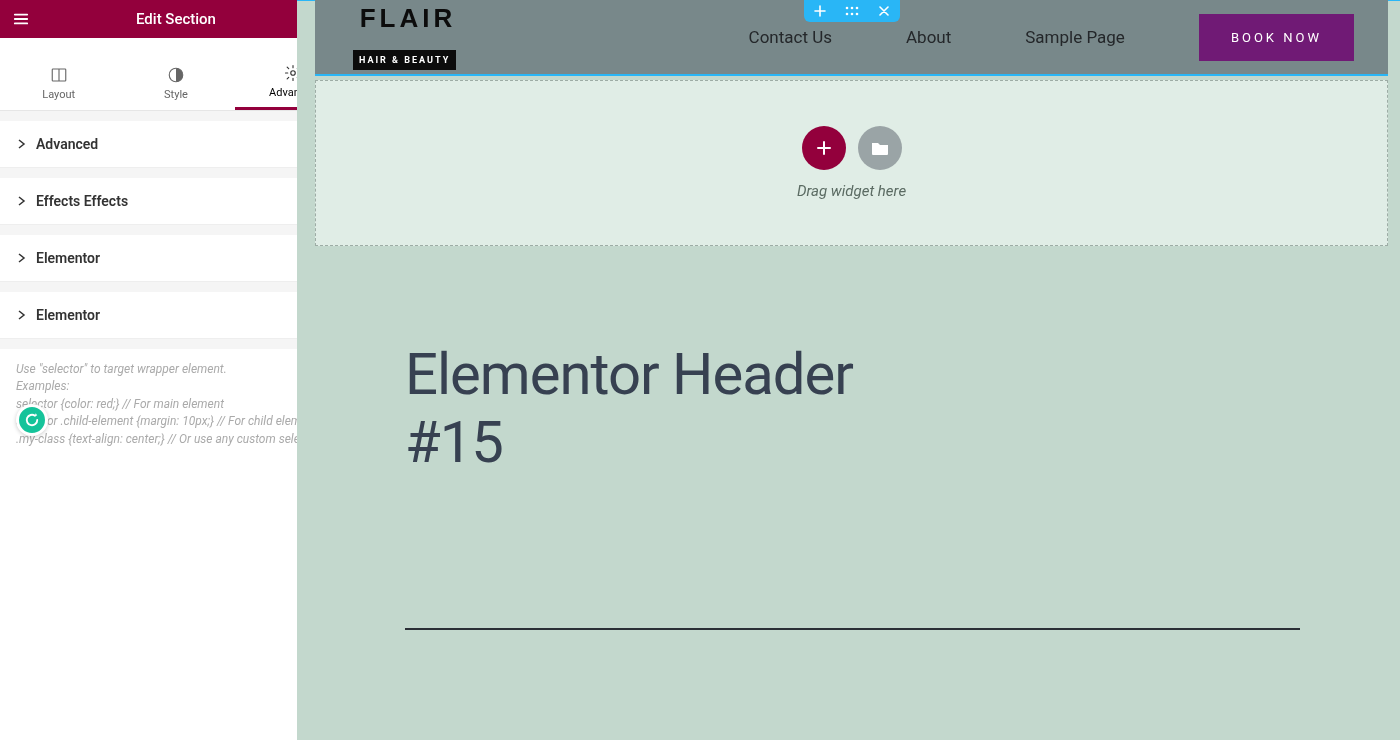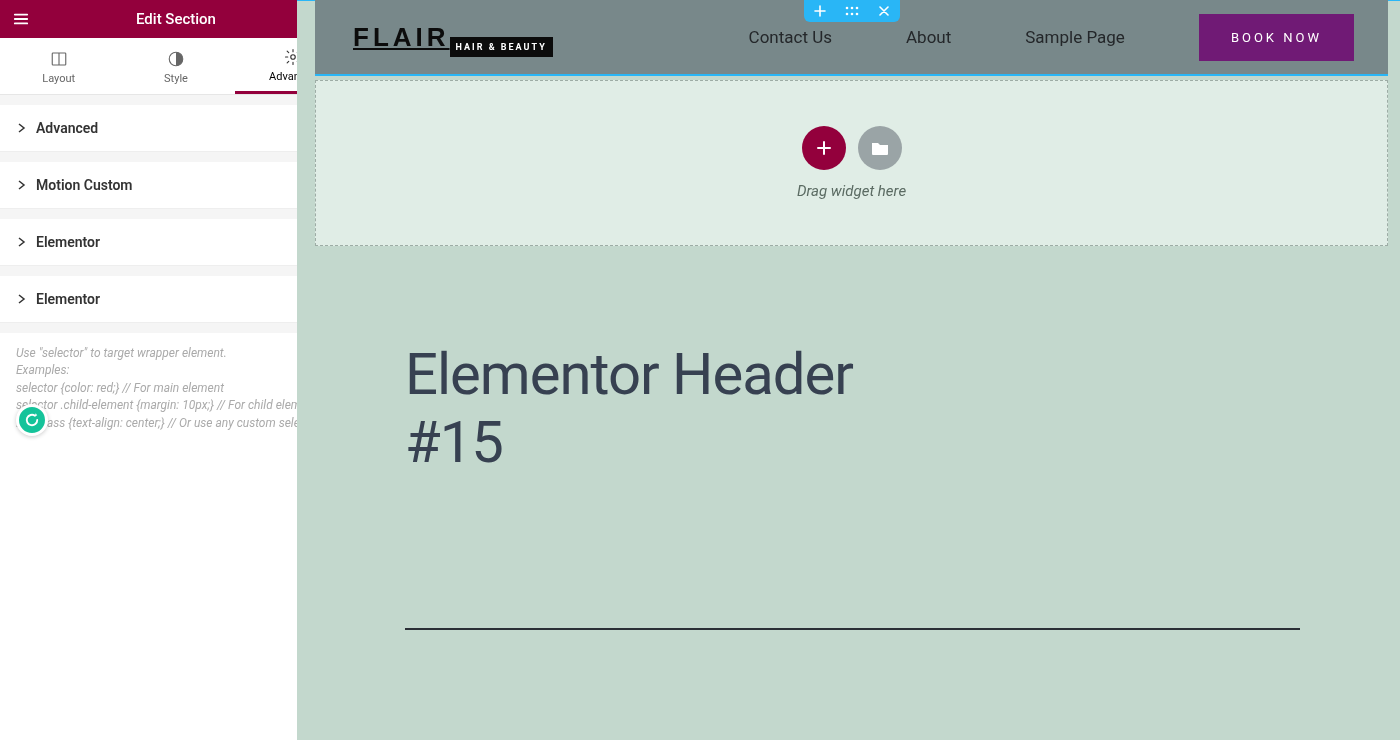--- a/index.html
+++ b/index.html
@@ -4,21 +4,21 @@
 <style>
 * { margin: 0; padding: 0; box-sizing: border-box; font-family: -apple-system, BlinkMacSystemFont, "Segoe UI", Roboto, Helvetica, Arial, sans-serif; }
 html, body { width: 1400px; height: 740px; overflow: hidden; background: #fff; }
 
 
 .sidebar { position: absolute; left: 0; top: 0; width: 352px; height: 740px; background: #fff; display: flex; flex-direction: column; }
 .sidebar-header { height: 38px; background: #93003C; color: #fff; display: flex; align-items: center; justify-content: space-between; padding: 0 12px; font-size: 15px; font-weight: 500; }
 .sidebar-header .title { flex: 1; text-align: center; }
 .sidebar-header .icon-btn { width: 18px; height: 18px; display: flex; align-items: center; justify-content: center; cursor: pointer; }
 .tabs { display: flex; border-bottom: 1px solid #e6e6e6; background: #fff; }
-.tab { flex: 1; display: flex; flex-direction: column; align-items: center; justify-content: center; padding: 10px 0 8px; font-size: 11px; color: #666; cursor: pointer; gap: 4px; }
+.tab { flex: 1; display: flex; flex-direction: column; align-items: center; justify-content: center; padding: 26px 0 8px; font-size: 11px; color: #666; cursor: pointer; gap: 4px; }
 .tab.active { color: #000; border-bottom: 3px solid #93003C; }
 .tab svg { width: 18px; height: 18px; }
 .panel-list { flex: 1; overflow-y: auto; }
 .panel-item { border-bottom: 1px solid #eee; background: #fff; }
 .panel-header { display: flex; align-items: center; padding: 15px 18px; font-size: 14px; font-weight: 600; color: #333; cursor: pointer; gap: 10px; }
 .panel-header .caret { width: 8px; display: flex; }
 .panel-gap { height: 10px; background: #f5f5f5; }
 .custom-css-panel { border: 3px solid #5C3BFE; margin: 0 2px; background: #fff; }
 .custom-css-body { padding: 12px 14px 14px; }
 .custom-css-label { font-size: 13px; color: #666; margin-bottom: 10px; }
@@ -33,21 +33,21 @@
 
 
 .collapse-tab { position: absolute; left: 297px; top: 422px; width: 14px; height: 36px; background: #fff; border: 1px solid #ddd; border-left: none; border-radius: 0 4px 4px 0; display: flex; align-items: center; justify-content: center; cursor: pointer; color: #888; }
 
 
 .preview { position: absolute; left: 297px; top: 0; width: 1103px; height: 740px; background: #C3D8CD; }
 .preview-hairline { position: absolute; left: 0; top: 0; right: 0; height: 1px; background: #29B6F6; }
 .site-header { position: absolute; left: 18px; top: 0; right: 12px; height: 76px; background: #78888A; display: flex; align-items: center; padding: 0 34px 0 38px; border-bottom: 2px solid #29B6F6; }
 .selection-toolbar { position: absolute; left: 50%; top: 0; transform: translateX(-50%); width: 96px; height: 22px; background: #29B6F6; border-radius: 0 0 6px 6px; display: flex; align-items: center; justify-content: space-around; color: #fff; }
 .selection-toolbar .tb-btn { width: 18px; height: 18px; display: flex; align-items: center; justify-content: center; cursor: pointer; }
-.logo-box { display: flex; flex-direction: row; align-items: center; color: #0c0c0c; text-decoration: underline; }
+.logo-box { display: flex; flex-direction: column; align-items: flex-end; color: #0c0c0c; }
 .logo-main { font-family: "Arial Black", Impact, sans-serif; font-size: 26px; font-weight: 900; letter-spacing: 4px; line-height: 1; }
 .logo-sub { background: #0c0c0c; color: #fff; font-size: 9px; font-weight: 700; letter-spacing: 2px; text-align: center; padding: 5px 6px; margin-top: 19px; }
 .nav { margin-left: auto; display: flex; align-items: center; gap: 74px; justify-content: space-between; }
 .nav a { font-size: 17px; color: #24272a; text-decoration: none; cursor: pointer; }
 .book-btn { background: #701a75; color: #fff; font-size: 13px; letter-spacing: 3px; padding: 16px 32px; cursor: pointer; border: none; }
 .dropzone { position: absolute; left: 18px; top: 80px; right: 12px; height: 166px; background: #E0EDE6; border: 1px dashed rgba(150,165,158,.9); display: flex; flex-direction: column; align-items: center; justify-content: center; gap: 12px; text-align: center; }
 .dropzone-btns { display: flex; gap: 12px; }
 .round-btn { width: 44px; height: 44px; border-radius: 50%; display: flex; align-items: center; justify-content: center; color: #fff; cursor: pointer; }
 .round-btn.add { background: #93003C; }
 .round-btn.folder { background: #9AA4A6; }
@@ -122,21 +122,21 @@
       </div>
     </div>
     <div class="panel-gap"></div>
     <div class="panel-item">
       <div class="panel-header">
         <span class="caret">
             <svg width="8" height="10" viewBox="0 0 8 10">
               <path d="M1 1l5 4-5 4" fill="none" stroke="#333" stroke-width="1.5"></path>
             </svg>
           </span>
-        <span>Motion Custom</span>
+        <span>Effects Effects</span>
       </div>
     </div>
     <div class="panel-gap"></div>
     <div class="panel-item">
       <div class="panel-header">
         <span class="caret">
             <svg width="8" height="10" viewBox="0 0 8 10">
               <path d="M1 1l5 4-5 4" fill="none" stroke="#333" stroke-width="1.5"></path>
             </svg>
           </span>

